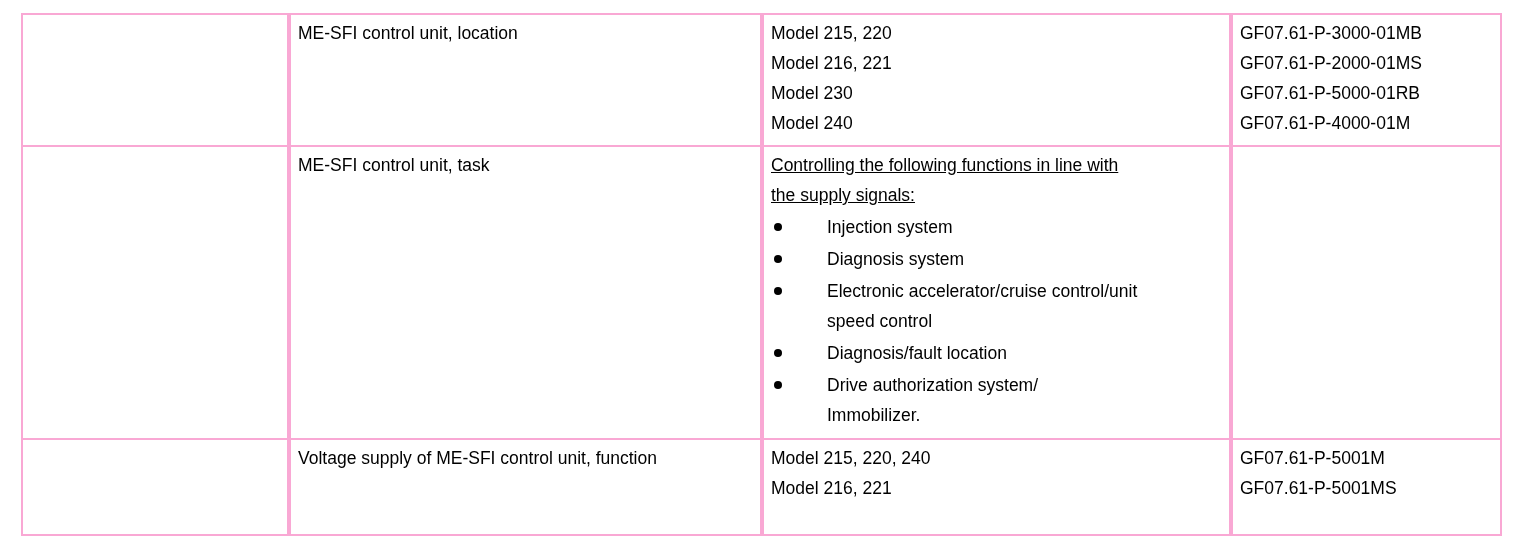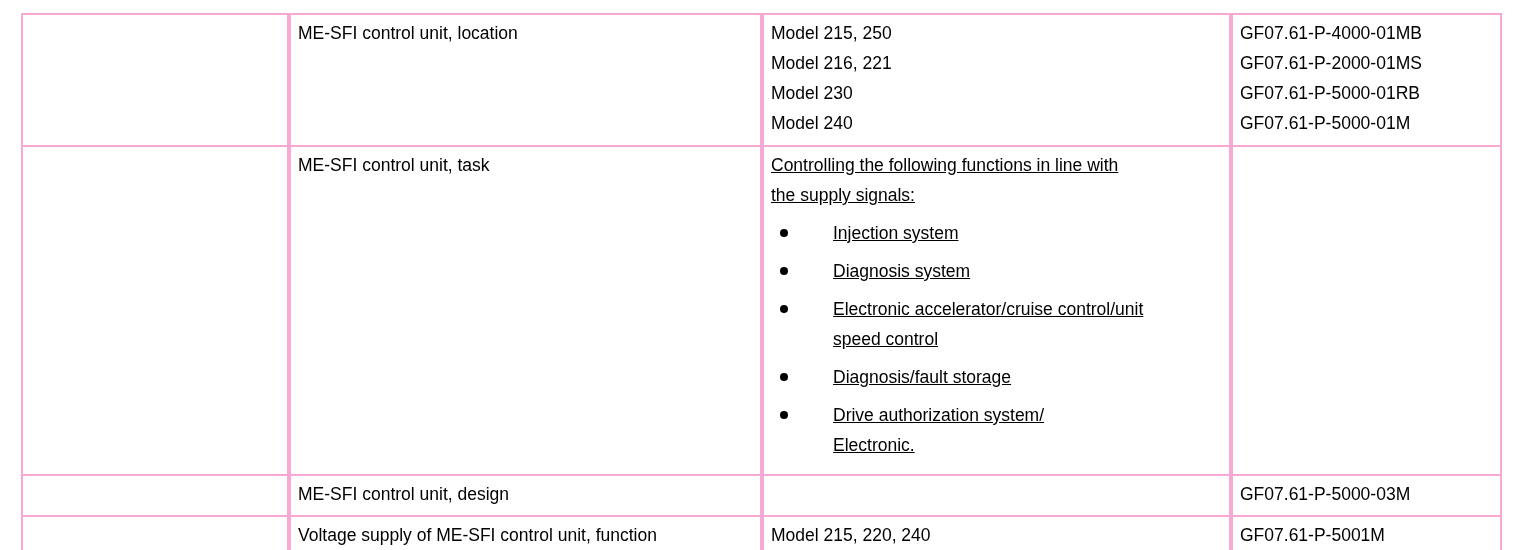--- a/index.html
+++ b/index.html
@@ -68,22 +68,21 @@
   
   .intro { display: block; text-decoration: underline; }
   .bullets {
     list-style: none;
     margin: 0;
     padding: 0;
   }
   .bullets li {
     position: relative;
     padding-left: 54px;
-    margin: 8px;
-    text-decoration: underline;
+    margin: 2px;
   }
   .bullets li .dot {
     position: absolute;
     left: 1px;
     top: 11px;
     width: 8px;
     height: 8px;
     background: #000000;
     border-radius: 50%;
   }
@@ -105,30 +104,30 @@
     <tbody>
 
       <tr class="r-loc group">
         <td>
           <span class="line"></span>
         </td>
         <td>
           <span class="line">ME-SFI control unit, location</span>
         </td>
         <td>
-          <span class="line">Model 215, 250</span>
+          <span class="line">Model 215, 220</span>
           <span class="line">Model 216, 221</span>
           <span class="line">Model 230</span>
           <span class="line">Model 240</span>
         </td>
         <td>
-          <span class="line">GF07.61-P-4000-01MB</span>
+          <span class="line">GF07.61-P-3000-01MB</span>
           <span class="line">GF07.61-P-2000-01MS</span>
           <span class="line">GF07.61-P-5000-01RB</span>
-          <span class="line">GF07.61-P-5000-01M</span>
+          <span class="line">GF07.61-P-4000-01M</span>
         </td>
       </tr>
 
       <tr class="r-task group">
         <td>
           <span class="line"></span>
         </td>
         <td>
           <span class="line">ME-SFI control unit, task</span>
         </td>
@@ -144,44 +143,32 @@
               <span class="dot"></span>
               <span class="txt">Diagnosis system</span>
             </li>
             <li>
               <span class="dot"></span>
               <span class="txt">Electronic accelerator/cruise control/unit</span>
               <span class="cont">speed control</span>
             </li>
             <li>
               <span class="dot"></span>
-              <span class="txt">Diagnosis/fault storage</span>
+              <span class="txt">Diagnosis/fault location</span>
             </li>
             <li>
               <span class="dot"></span>
               <span class="txt">Drive authorization system/</span>
-              <span class="cont">Electronic.</span>
+              <span class="cont">Immobilizer.</span>
             </li>
           </ul>
         </td>
         <td></td>
       </tr>
 
-      <tr class="r-design group">
-        <td>
-          <span class="line"></span>
-        </td>
-        <td>
-          <span class="line">ME-SFI control unit, design</span>
-        </td>
-        <td></td>
-        <td>
-          <span class="line">GF07.61-P-5000-03M</span>
-        </td>
-      </tr>
 
 
       <tr class="r-volt group">
         <td>
           <span class="line"></span>
         </td>
         <td>
           <span class="line">Voltage supply of ME-SFI control unit, function</span>
         </td>
         <td>

